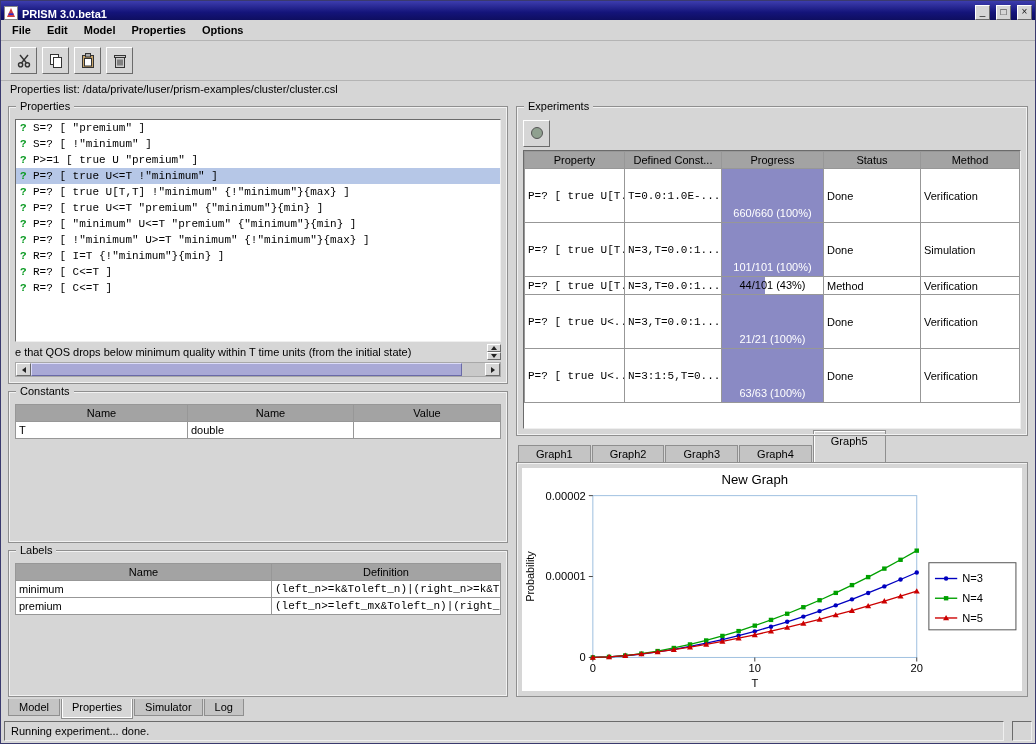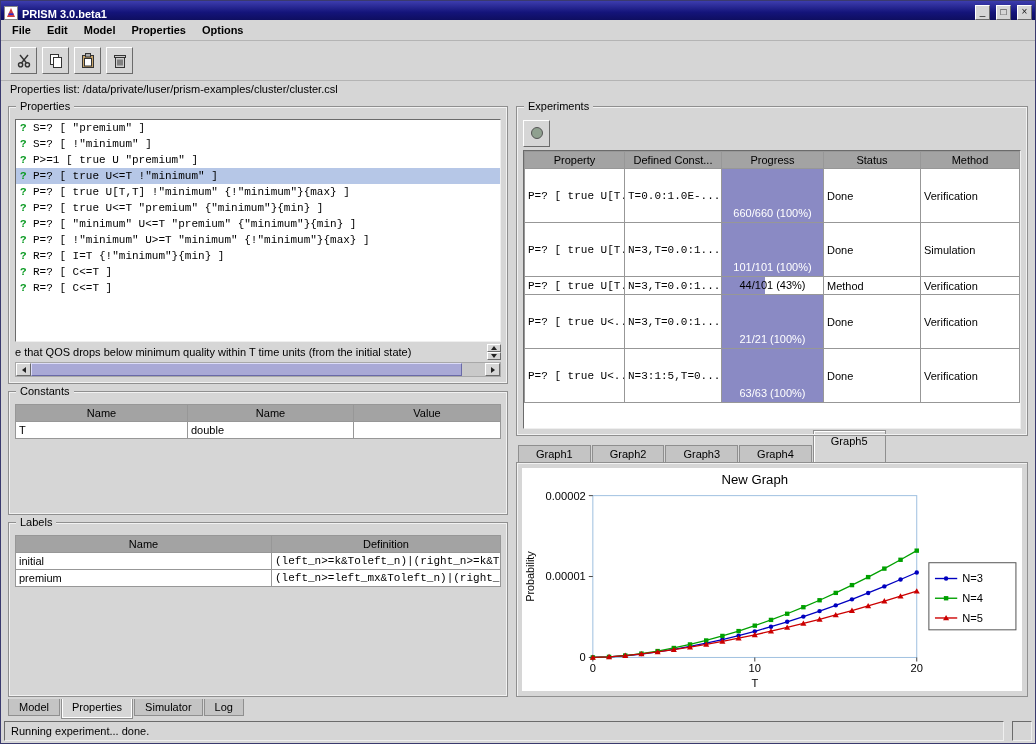--- a/index.html
+++ b/index.html
@@ -47,21 +47,21 @@
   .tri-up{width:0;height:0;border-left:3px solid transparent;border-right:3px solid transparent;border-bottom:4px solid #222;}
   .tri-down{width:0;height:0;border-left:3px solid transparent;border-right:3px solid transparent;border-top:4px solid #222;}
   .tri-left{width:0;height:0;border-top:3px solid transparent;border-bottom:3px solid transparent;border-right:4px solid #222;}
   .tri-right{width:0;height:0;border-top:3px solid transparent;border-bottom:3px solid transparent;border-left:4px solid #222;}
 
   
   .data-table{border-collapse:collapse;table-layout:fixed;width:100%;}
   .data-table th{background:#a3a3a3;border:1px solid #979797;font-weight:normal;height:17px;text-align:center;overflow:hidden;white-space:nowrap;padding:0 2px;}
   .data-table td{background:#fff;border:1px solid #979797;height:17px;padding:0 3px;overflow:hidden;white-space:nowrap;}
   .mono{font-family:"Liberation Mono","DejaVu Sans Mono",monospace;}
-  .constants-group{height:124px;}
+  .constants-group{height:152px;}
   .labels-group{flex:1;min-height:0;}
 
   
   .experiments-group{height:330px;display:flex;flex-direction:column;flex:0 0 auto;}
   .exp-toolbar{height:31px;flex:0 0 auto;display:flex;align-items:center;padding:1px 0 4px 0;}
   .exp-wrap{flex:1;background:#fff;border:1px solid;border-color:#6b6b6b #efefef #efefef #6b6b6b;overflow:hidden;}
   .progress-cell{position:relative;padding:0 !important;text-align:center;}
   .pbar{position:absolute;left:0;top:0;bottom:0;background:#8a8ac4;}
   .ptext{position:relative;line-height:17px;}
   .ptext.full{color:#fff;margin-top:36px;}
@@ -228,21 +228,21 @@
               <col>
             </colgroup>
             <thead>
               <tr>
                 <th>Name</th>
                 <th>Definition</th>
               </tr>
             </thead>
             <tbody>
               <tr>
-                <td>initial</td>
+                <td>minimum</td>
                 <td class="mono">(left_n&gt;=k&amp;Toleft_n)|(right_n&gt;=k&amp;Tori...</td>
               </tr>
               <tr>
                 <td>premium</td>
                 <td class="mono">(left_n&gt;=left_mx&amp;Toleft_n)|(right_n&gt;=r...</td>
               </tr>
             </tbody>
           </table>
       </div>
 

